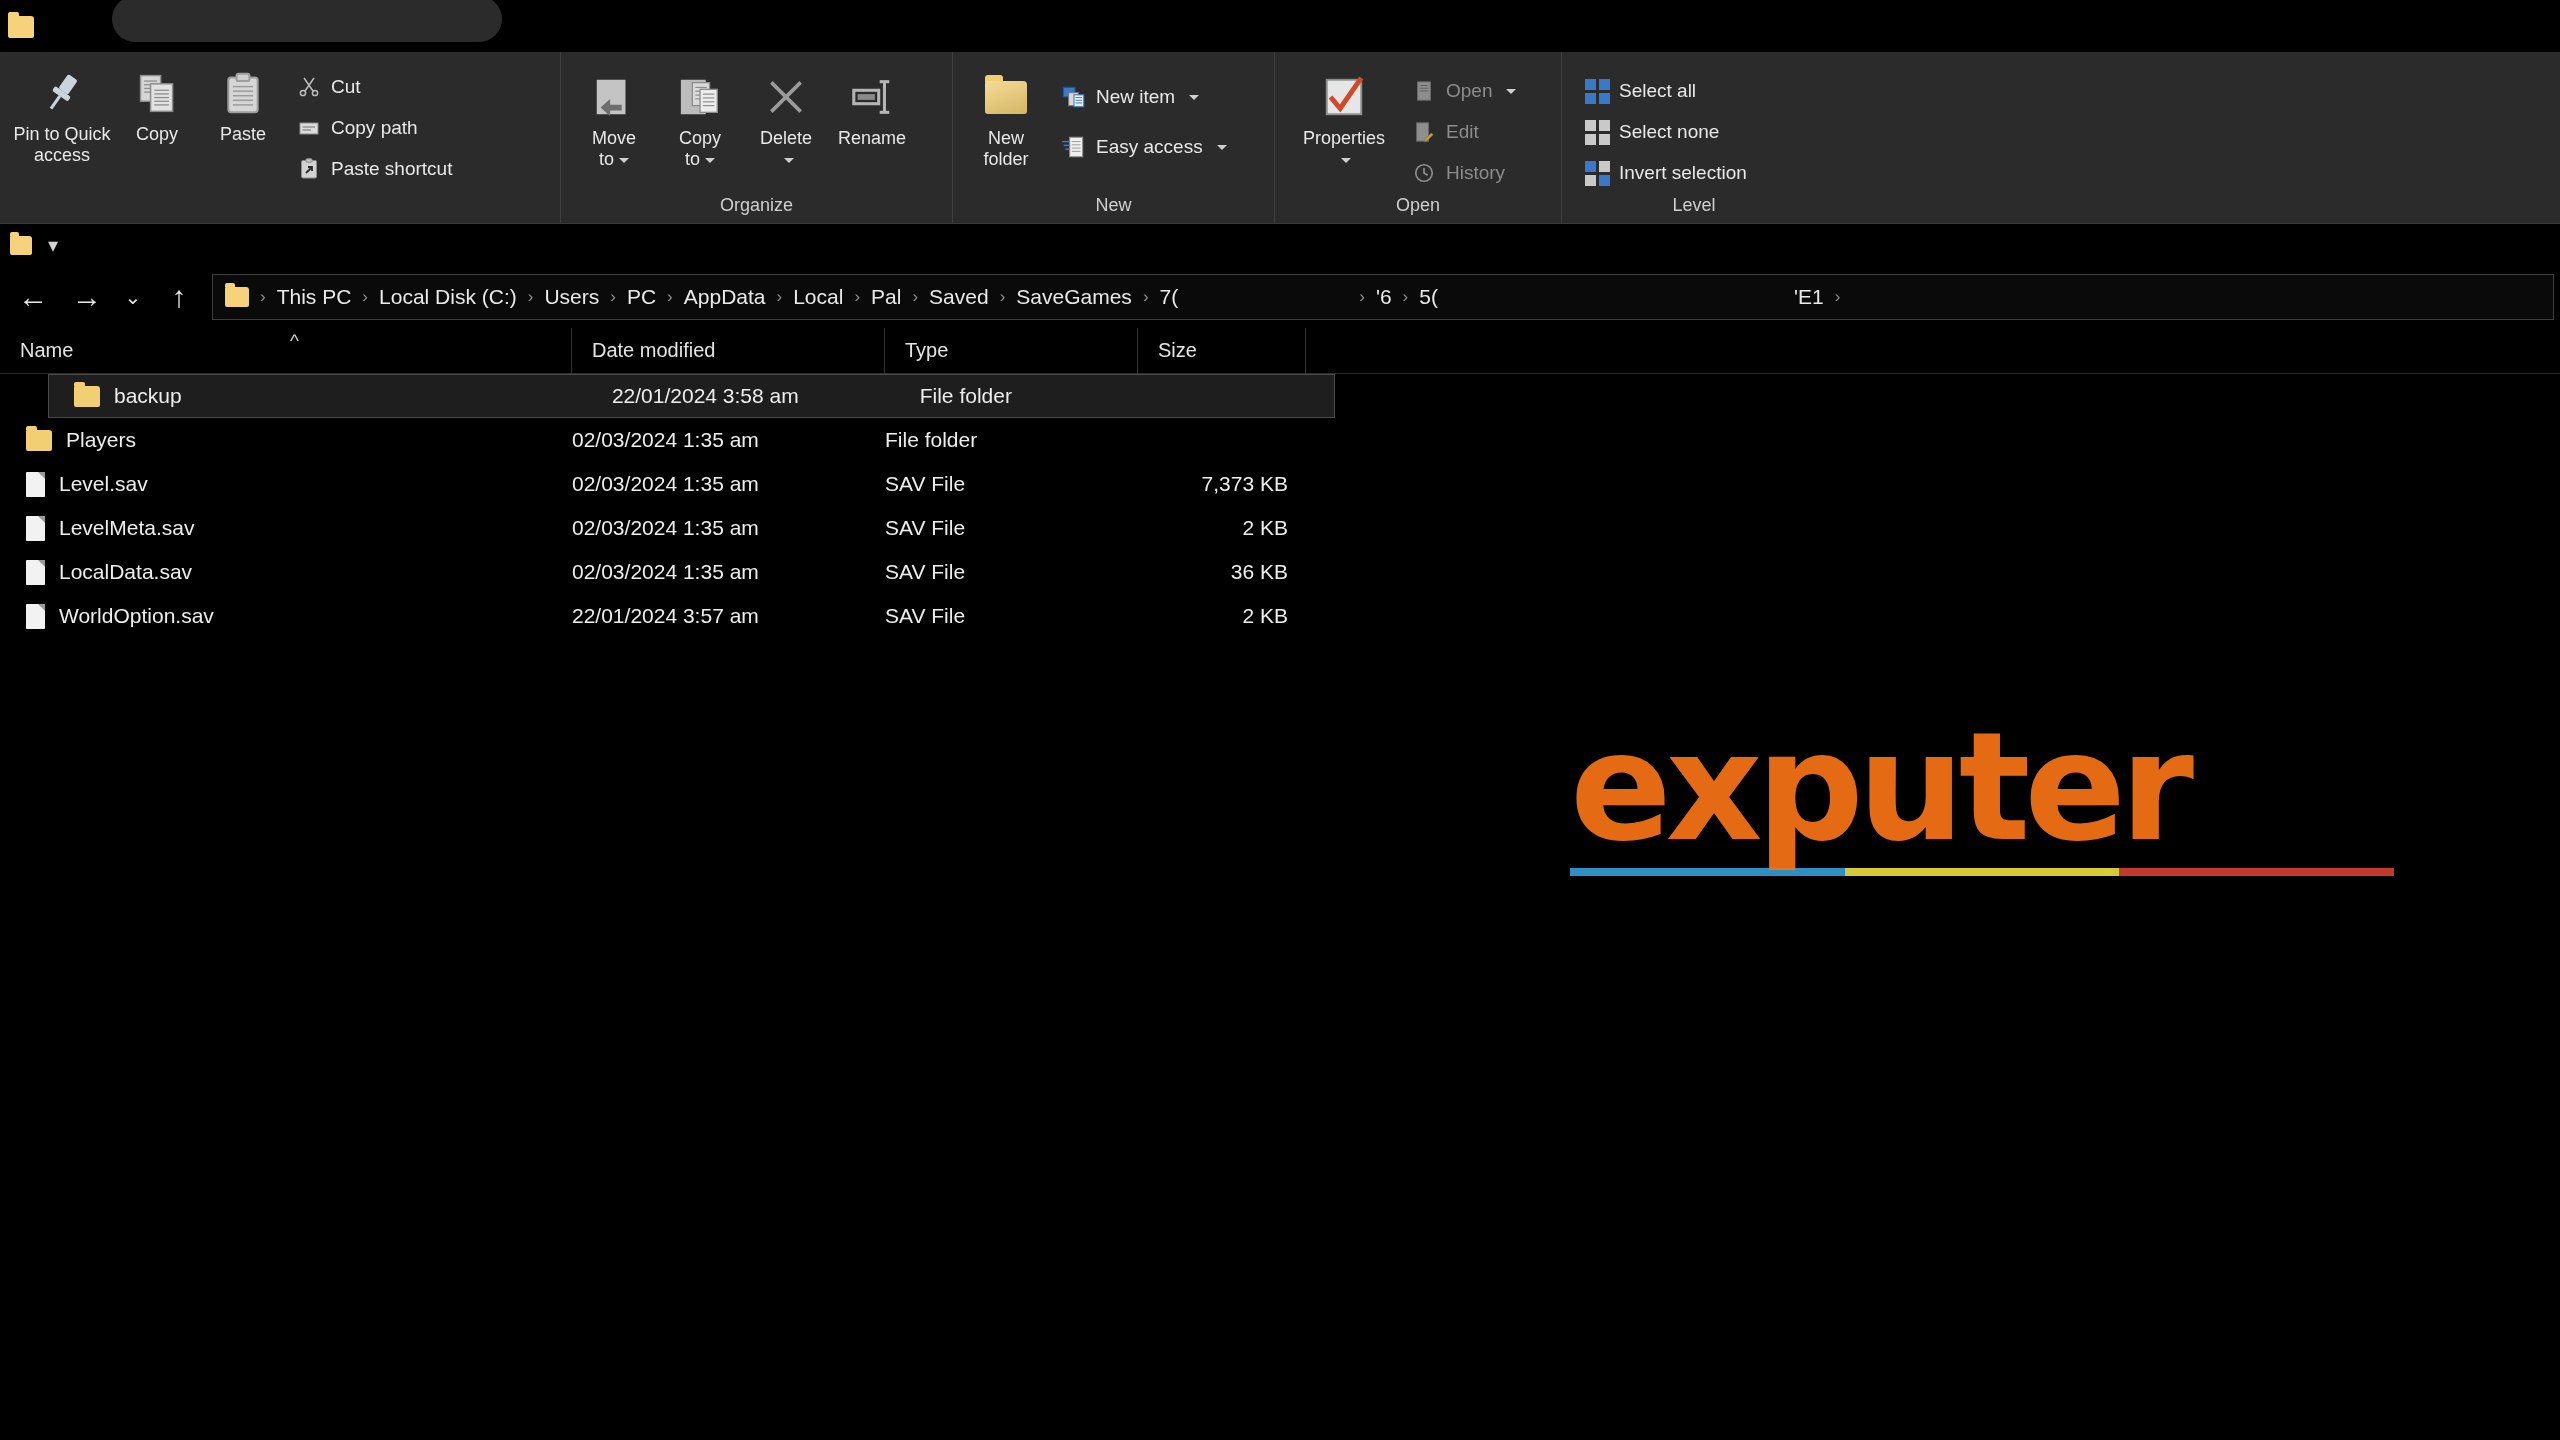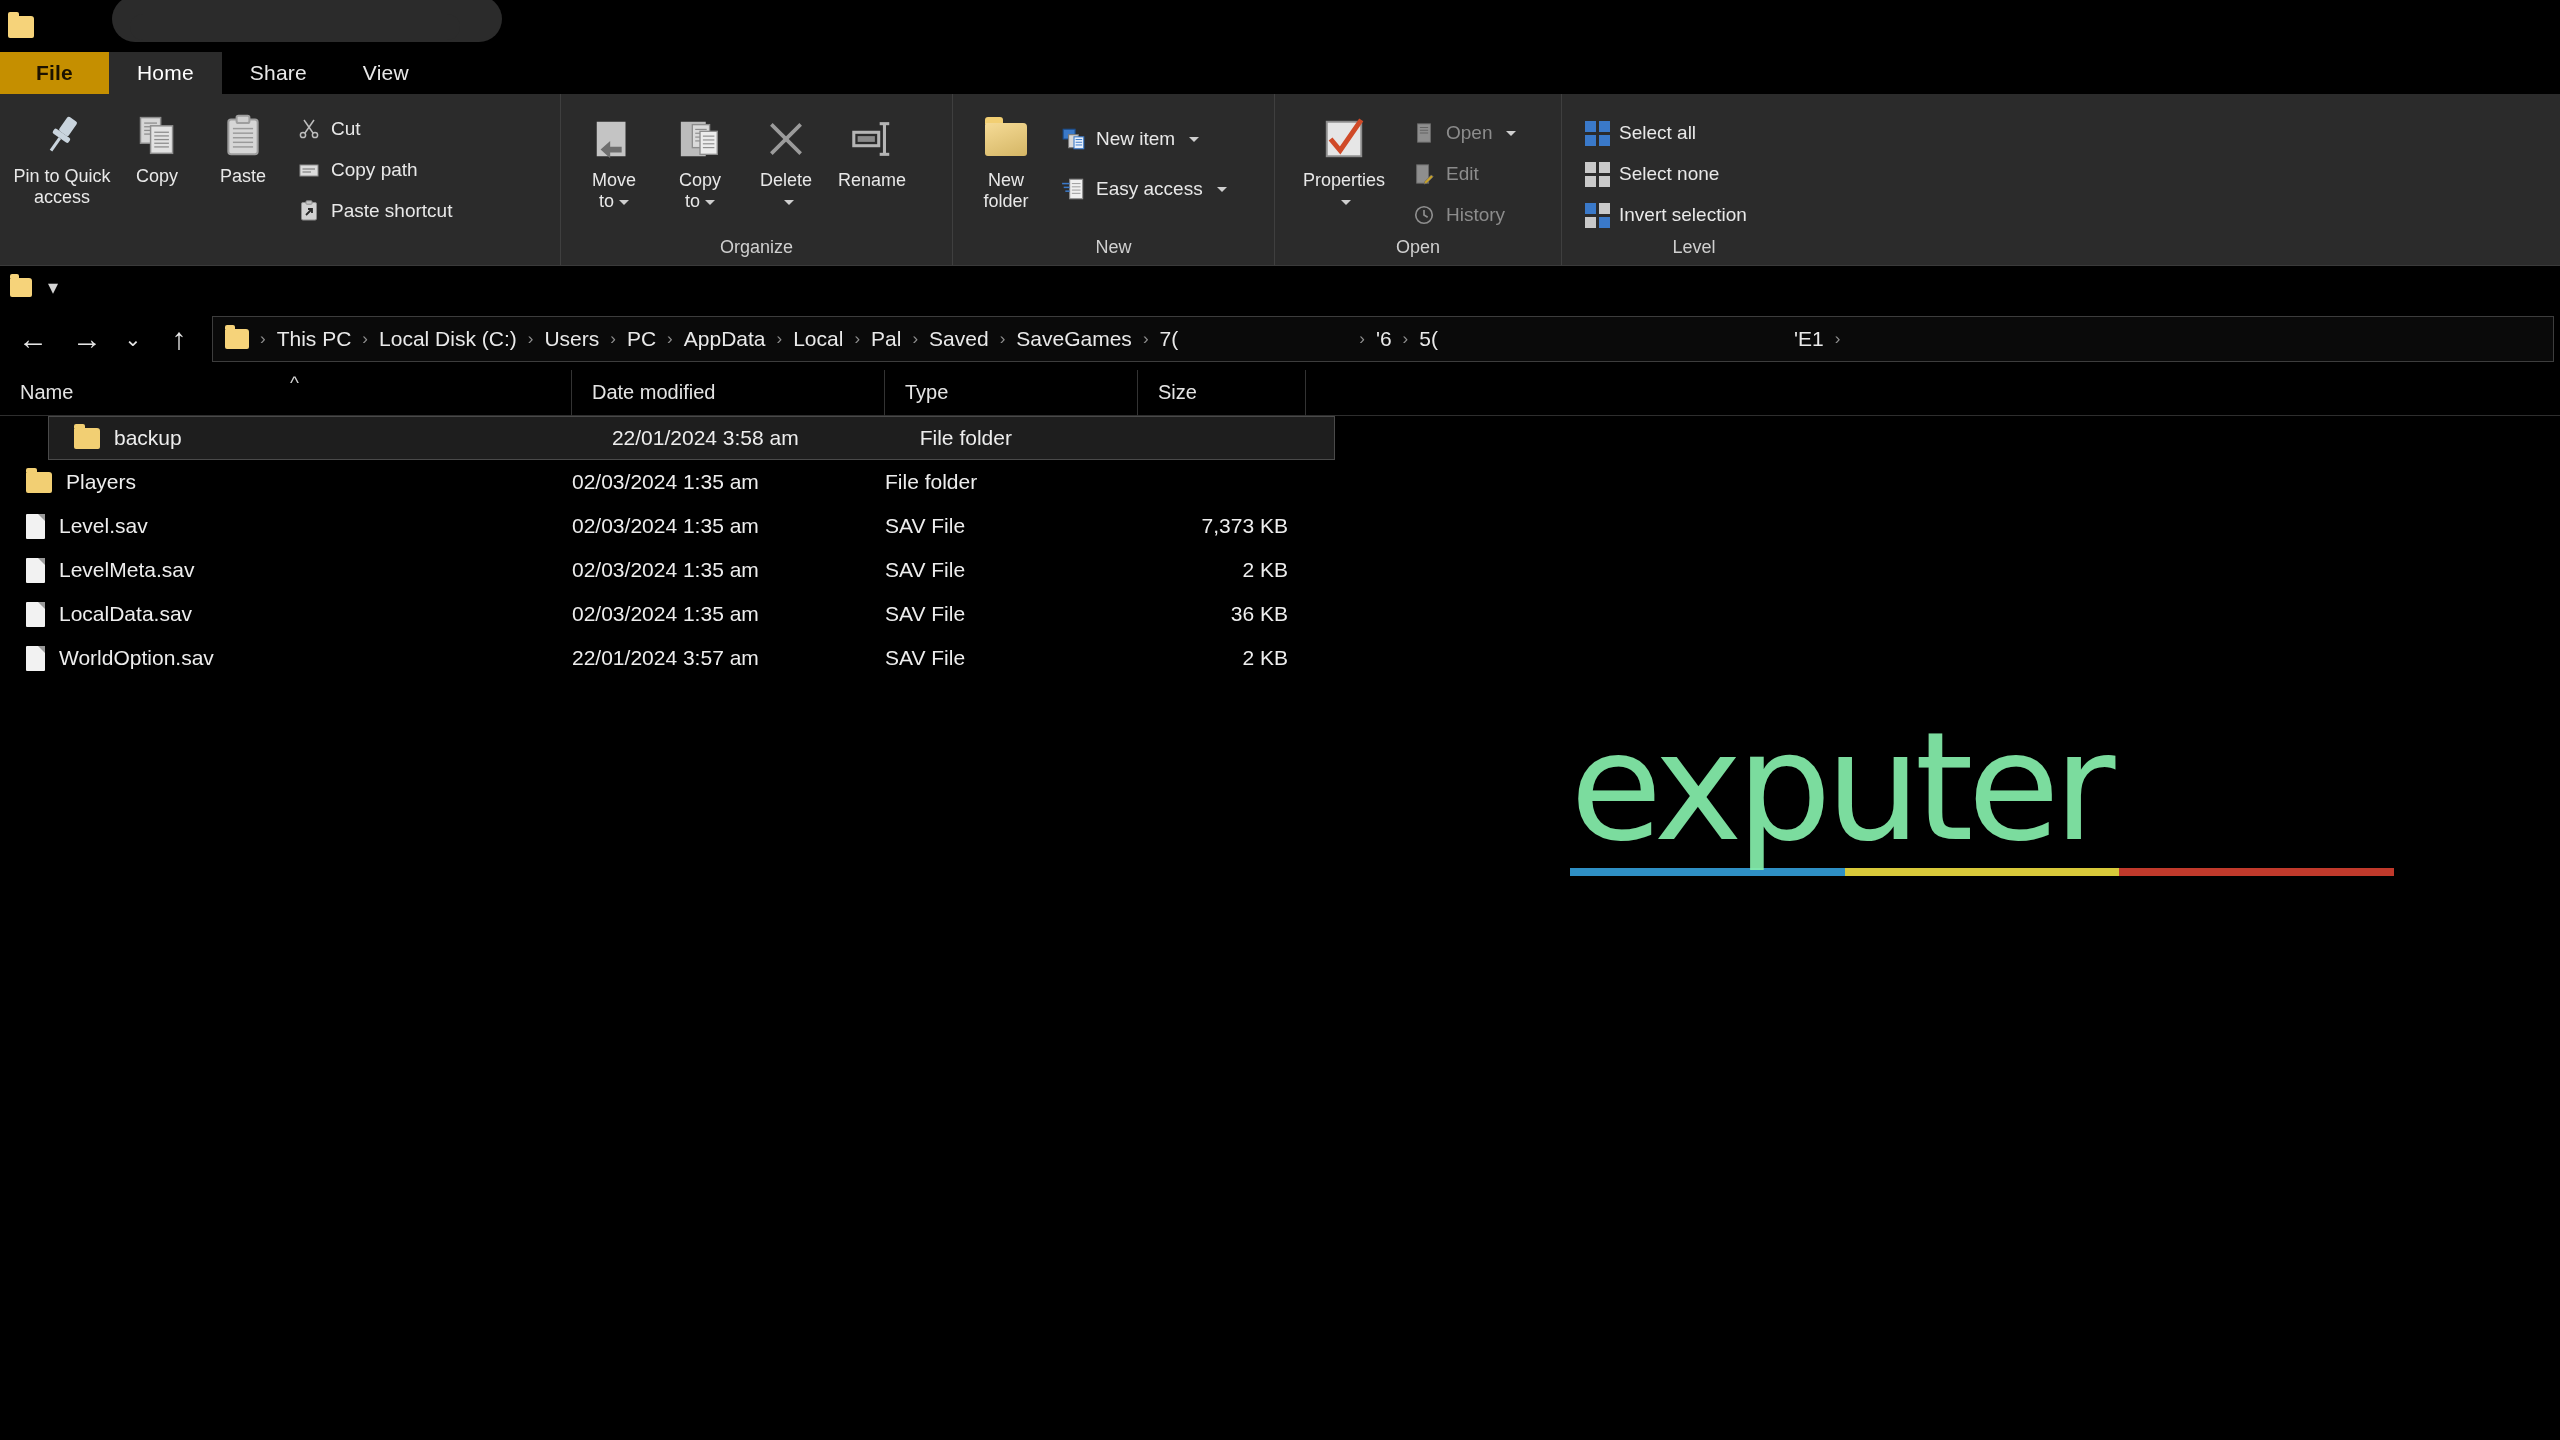--- a/index.html
+++ b/index.html
@@ -323,45 +323,39 @@
     position: absolute;
     left: 1570px; top: 712px;
     width: 840px;
     user-select:none;
     pointer-events:none;
   }
   .wm-text {
     font-family: "DejaVu Sans", sans-serif;
     font-size: 150px;
     letter-spacing: -6px;
-    color: #86efac;
+    color: #f97316;
     line-height: 1;
     opacity: .92;
-    font-weight: 400;
+    font-weight: 700;
   }
   .wm-bars { display:flex; height: 8px; margin-top: 6px; width: 824px; }
   .wm-bars span { flex: 1; display:block; }
 </style>
 </head>
 <body>
 
 <div class="app">
 
   <div class="titlebar">
     <div class="title-folder-icon"></div>
     <div class="title-redaction"></div>
     <div class="title-redaction b2"></div>
   </div>
 
-  <div class="tabstrip">
-    <div class="tab file">File</div>
-    <div class="tab active">Home</div>
-    <div class="tab">Share</div>
-    <div class="tab">View</div>
-  </div>
 
   <div class="ribbon">
 
     <div class="rgroup" style="width:560px">
       <div class="rgroup-body">
         <div class="bigbtn">
           <div class="ico">
             <svg width="46" height="46" viewBox="0 0 24 24">
               <g fill="#c9d4dd" transform="rotate(35 12 12)">
                 <rect x="9" y="2" width="6" height="9" rx="1"></rect>

